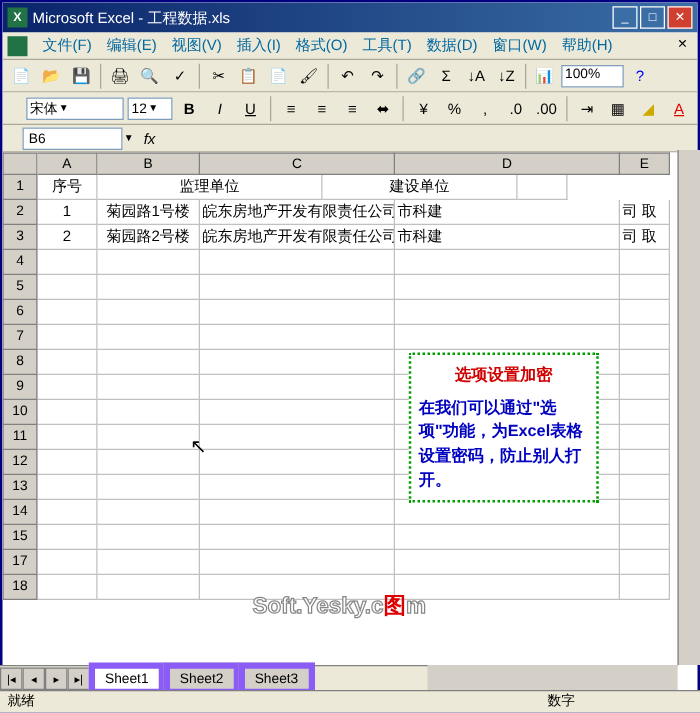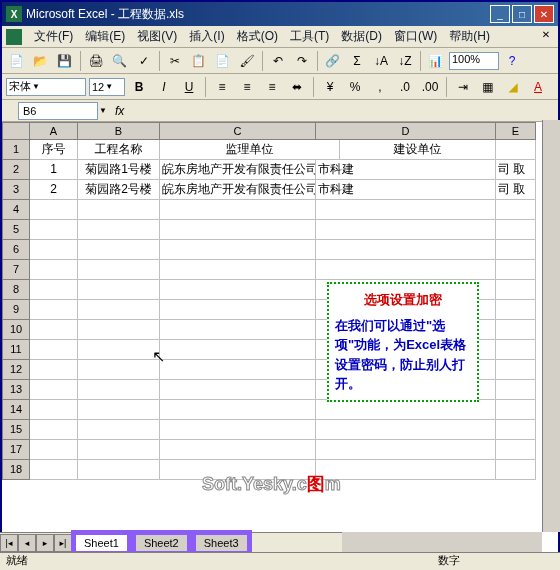--- a/index.html
+++ b/index.html
@@ -5,29 +5,29 @@
 * { margin: 0; padding: 0; box-sizing: border-box; }
 body { font-family: "SimSun", Arial, sans-serif; font-size: 12px; background: #fff; width: 560px; height: 570px; overflow: hidden; border: 2px solid #000080; }
 .titlebar { background: linear-gradient(to right, #0a246a, #3a6ea5); color: #fff; height: 24px; display: flex; align-items: center; padding: 0 4px; }
 .titlebar .icon { width: 16px; height: 16px; background: #217346; margin-right: 4px; display: inline-flex; align-items: center; justify-content: center; color: #fff; font-size: 10px; font-weight: bold; }
 .titlebar .title { flex: 1; font-size: 12px; }
 .titlebar .winbtns { display: flex; gap: 2px; }
 .titlebar .winbtn { width: 20px; height: 18px; background: #3a6ea5; border: 1px solid #fff; display: flex; align-items: center; justify-content: center; color: #fff; font-size: 10px; cursor: pointer; }
 .titlebar .winbtn.close { background: #d04030; }
 .menubar { background: #ece9d8; height: 22px; display: flex; align-items: center; padding: 0 4px; border-bottom: 1px solid #aca899; }
 .menubar .appicon { width: 16px; height: 16px; background: #217346; margin-right: 6px; }
-.menubar .menuitem { padding: 2px 6px; cursor: pointer; color: #0f172a; }
+.menubar .menuitem { padding: 2px 6px; cursor: pointer; color: #0369a1; }
 .menubar .spacer { flex: 1; }
 .menubar .closex { width: 16px; height: 16px; font-size: 10px; text-align: center; cursor: pointer; }
 .toolbar { background: #ece9d8; height: 26px; border-bottom: 1px solid #aca899; display: flex; align-items: center; padding: 0 4px; gap: 2px; }
 .tbtn { width: 22px; height: 22px; border: 1px solid transparent; display: flex; align-items: center; justify-content: center; cursor: pointer; font-size: 12px; }
 .tsep { width: 1px; height: 20px; background: #aca899; margin: 0 2px; }
 .zoom { width: 50px; height: 18px; border: 1px solid #7f9db9; background: #fff; font-size: 11px; padding: 0 2px; }
 .formatbar { background: #ece9d8; height: 26px; border-bottom: 1px solid #aca899; display: flex; align-items: center; padding: 0 4px; gap: 3px; }
-.fontbox { width: 80px; height: 18px; border: 1px solid #7f9db9; background: #fff; font-size: 11px; padding: 0 2px; display: flex; align-items: center; }
+.fontbox { width: 80px; height: 18px; border: 1px solid #7f9db9; background: #fff; font-size: 11px; padding: 0 2px; display: flex; align-items: center; margin-left: 15px; }
 .sizebox { width: 36px; height: 18px; border: 1px solid #7f9db9; background: #fff; font-size: 11px; padding: 0 2px; display: flex; align-items: center; }
 .formulabar { background: #ece9d8; height: 22px; border-bottom: 1px solid #aca899; display: flex; align-items: center; padding: 0 4px; }
 .namebox { width: 80px; height: 18px; border: 1px solid #7f9db9; background: #fff; font-size: 11px; padding: 0 4px; display: flex; align-items: center; margin-left: 12px; }
 .fxlabel { margin: 0 8px; font-style: italic; }
 .grid { position: relative; background: #fff; }
 .colheaders { display: flex; height: 18px; }
 .corner { width: 28px; height: 18px; background: #d4d0c8; border: 1px solid #808080; }
 .colh { height: 18px; background: #d4d0c8; border: 1px solid #808080; border-left: none; text-align: center; font-size: 11px; line-height: 16px; }
 .colA { width: 48px; } .colB { width: 82px; } .colC { width: 156px; } .colD { width: 180px; } .colE { width: 40px; }
 .row { display: flex; height: 20px; }
@@ -155,21 +155,20 @@
     <div class="corner"></div>
     <div class="colh colA">A</div>
     <div class="colh colB">B</div>
     <div class="colh colC">C</div>
     <div class="colh colD">D</div>
     <div class="colh colE">E</div>
   </div>
   <div class="row">
     <div class="rowh">1</div>
     <div class="cell colA hdr">序号</div>
-    <div class="cell colB hdr">工程名称</div>
     <div class="cell colD hdr">监理单位</div>
     <div class="cell colC hdr">建设单位</div>
     <div class="cell colE"></div>
   </div>
   <div class="row">
     <div class="rowh">2</div>
     <div class="cell colA">1</div>
     <div class="cell colB">菊园路1号楼</div>
     <div class="cell colC left">皖东房地产开发有限责任公司</div>
     <div class="cell colD left">市科建</div>

